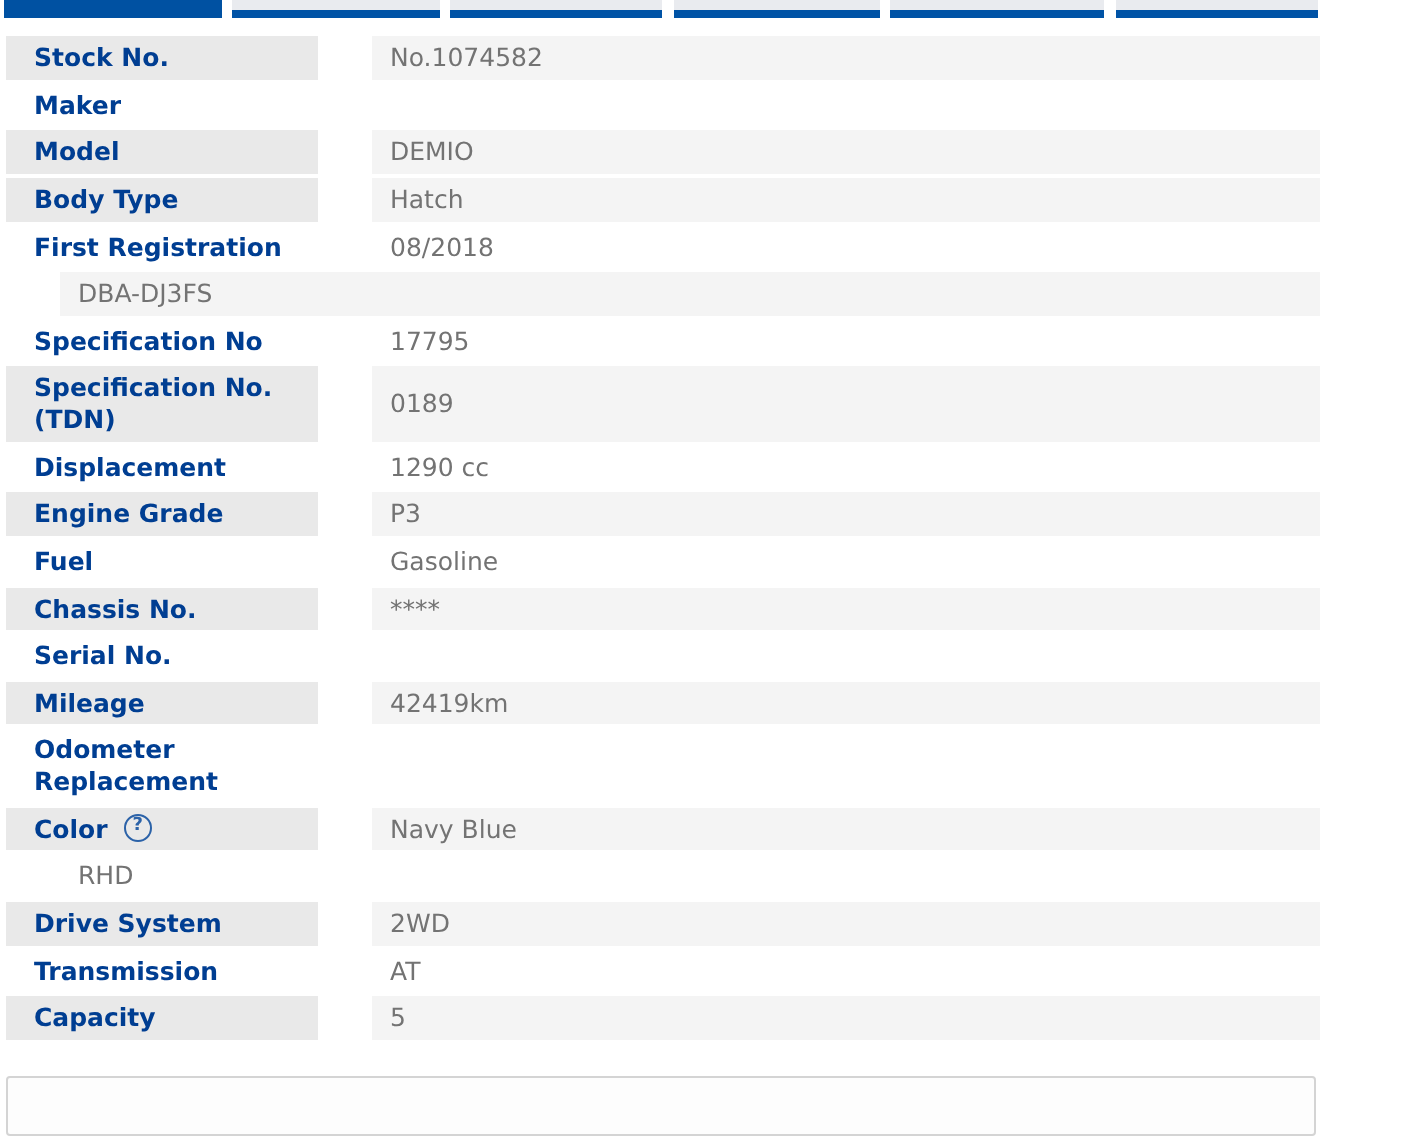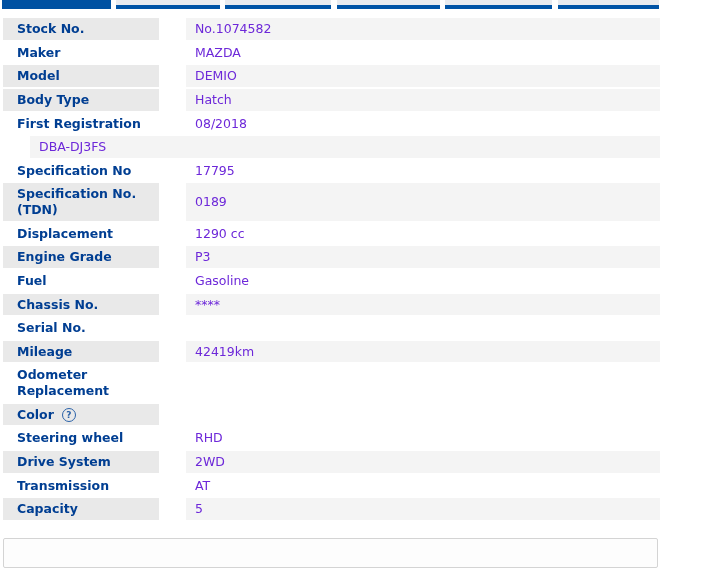--- a/index.html
+++ b/index.html
@@ -17,28 +17,28 @@
   .tab:nth-child(2){width:104px;margin-left:5px;}
   .tab:nth-child(3){width:106px;margin-left:5px;}
   .tab:nth-child(4){width:103px;margin-left:6px;}
   .tab:nth-child(5){width:107px;margin-left:5px;}
   .tab:nth-child(6){width:101px;margin-left:6px;}
   
   .spec-table{margin:9px 0 0 3px;width:657px;}
   .row{display:flex;margin-bottom:2px;min-height:21.5px;}
   .label-cell{
     width:156px;box-sizing:border-box;padding:3px 4px 3px 14px;
-    display:flex;align-items:flex-end;
+    display:flex;align-items:flex-start;
     color:#003e92;font-weight:bold;font-size:12.5px;line-height:1.25;
   }
   .row.shaded .label-cell{background:#e9e9e9;}
   .value-cell{
     flex:1;margin-left:27px;box-sizing:border-box;padding:3px 4px 3px 9px;
     display:flex;align-items:center;
-    color:#6d28d9;font-size:12.5px;line-height:1.25;
+    color:#737373;font-size:12.5px;line-height:1.25;
   }
   .row.shaded .value-cell{background:#f4f4f4;}
   .help-icon{
     display:inline-flex;align-items:center;justify-content:center;
     width:12px;height:12px;margin-left:8px;flex:0 0 auto;
     border:1.6px solid #2b62a8;border-radius:50%;
     color:#2b62a8;font-size:9px;font-weight:bold;line-height:1;
     cursor:pointer;
   }
   
@@ -65,21 +65,20 @@
       <div class="row shaded">
         <div class="label-cell">
           <span>Stock No.</span>
         </div>
         <div class="value-cell">No.1074582</div>
       </div>
       <div class="row">
         <div class="label-cell">
           <span>Maker</span>
         </div>
-        <div class="value-cell">MAZDA</div>
       </div>
       <div class="row shaded">
         <div class="label-cell">
           <span>Model</span>
         </div>
         <div class="value-cell">DEMIO</div>
       </div>
       <div class="row shaded">
         <div class="label-cell">
           <span>Body Type</span>
@@ -147,25 +146,23 @@
         <div class="label-cell">
           <span>Odometer Replacement</span>
         </div>
         <div class="value-cell"></div>
       </div>
       <div class="row shaded">
         <div class="label-cell">
           <span>Color</span>
           <span class="help-icon">?</span>
         </div>
+        <div class="value-cell">Navy Blue</div>
       </div>
       <div class="row">
-        <div class="label-cell">
-          <span>Steering wheel</span>
-        </div>
         <div class="value-cell">RHD</div>
       </div>
       <div class="row shaded">
         <div class="label-cell">
           <span>Drive System</span>
         </div>
         <div class="value-cell">2WD</div>
       </div>
       <div class="row">
         <div class="label-cell">

